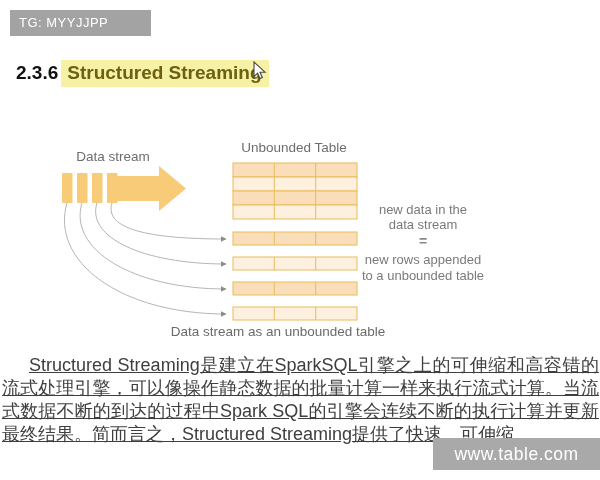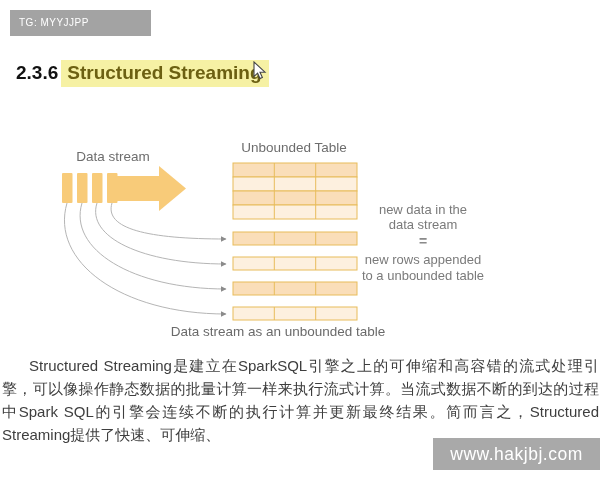--- a/index.html
+++ b/index.html
@@ -1,33 +1,33 @@
 <!DOCTYPE html>
 <html style="--accent-orange: #F8CB79; --table-border: #E8BC5A; --row-dark: #FADEB9; --row-light: #FDF0DF; --highlight-bg: #F6F1A4; --highlight-text: #6C6012; --gray-box: #A3A3A3; --watermark-bg: #A9A9A9; --diagram-text: #6D6D6D; --body-text: #3E3E3E;"><head>
 <meta charset="utf-8">
 <style>
   html,body{margin:0;padding:0;background:#fff;}
   #page{position:relative;width:600px;height:480px;background:#ffffff;overflow:hidden;
         font-family:"Liberation Sans","DejaVu Sans",sans-serif;}
 
   .tg-box{position:absolute;left:10px;top:10px;width:141px;height:26px;
-          background:var(--gray-box,#A3A3A3);color:#ffffff;font-size:10px;
+          background:var(--gray-box,#A3A3A3);color:#ffffff;font-size:13px;
           line-height:26px;padding-left:9px;box-sizing:border-box;letter-spacing:.5px;}
 
   .heading{position:absolute;left:16px;top:57px;height:32px;display:flex;align-items:center;}
   .heading .num{font-size:19px;font-weight:bold;color:#111;margin-right:3px;}
   .heading .hl{background:var(--highlight-bg,#F6F1A4);color:var(--highlight-text,#6C6012);
                font-size:19px;font-weight:bold;padding:2px 7px 3px 6px;}
 
   .cursor{position:absolute;left:251px;top:61px;}
 
   .para{position:absolute;color:var(--body-text,#3E3E3E);}
   #para1{left:2px;top:104px;width:596px;font-size:14px;line-height:22px;text-indent:26px;}
-  #para2{left:2px;top:354px;width:597px;font-size:15px;line-height:23px;
-         text-indent:27px;text-align:justify;}
+  #para2{left:2px;top:354px;width:597px;font-size:18px;line-height:23px;
+         text-indent:27px;text-align:justify;text-decoration:underline;}
 
   #diagram{position:absolute;left:0;top:135px;}
   .dlabel{fill:var(--diagram-text,#6D6D6D);font-size:13.5px;}
   .dnote{fill:#7A7A7A;font-size:13px;}
   .deq{fill:#8A8A8A;font-size:14px;font-weight:bold;}
   .accent{fill:var(--accent-orange,#F8CB79);}
   .cell-d{fill:var(--row-dark,#FADEB9);stroke:var(--table-border,#E8BC5A);stroke-width:1;}
   .cell-l{fill:var(--row-light,#FDF0DF);stroke:var(--table-border,#E8BC5A);stroke-width:1;}
   .grid{stroke:var(--table-border,#E8BC5A);stroke-width:1;}
   .curve{fill:none;stroke:#B5B5B5;stroke-width:1;}
@@ -120,16 +120,16 @@
     <text class="deq" x="423" y="111" text-anchor="middle">=</text>
     <text class="dnote" x="423" y="129" text-anchor="middle">new rows appended</text>
     <text class="dnote" x="423" y="145" text-anchor="middle">to a unbounded table</text>
 
     <text class="dlabel" x="278" y="201" text-anchor="middle" style="fill:#6A6A6A;">Data stream as an unbounded table</text>
   </svg>
 
   <div id="para2" class="para">Structured Streaming是建立在SparkSQL引擎之上的可伸缩和高容错的流式处理引擎，可以像操作静态数据的批量计算一样来执行流式计算。当流式数据不断的到达的过程中Spark SQL的引擎会连续不断的执行计算并更新最终结果。简而言之，Structured Streaming提供了快速、可伸缩、</div>
 
   <div class="watermark">
-    <span>www.hakjbj.com</span>
+    <span>www.table.com</span>
   </div>
 
 </div>
 
 </body></html>

